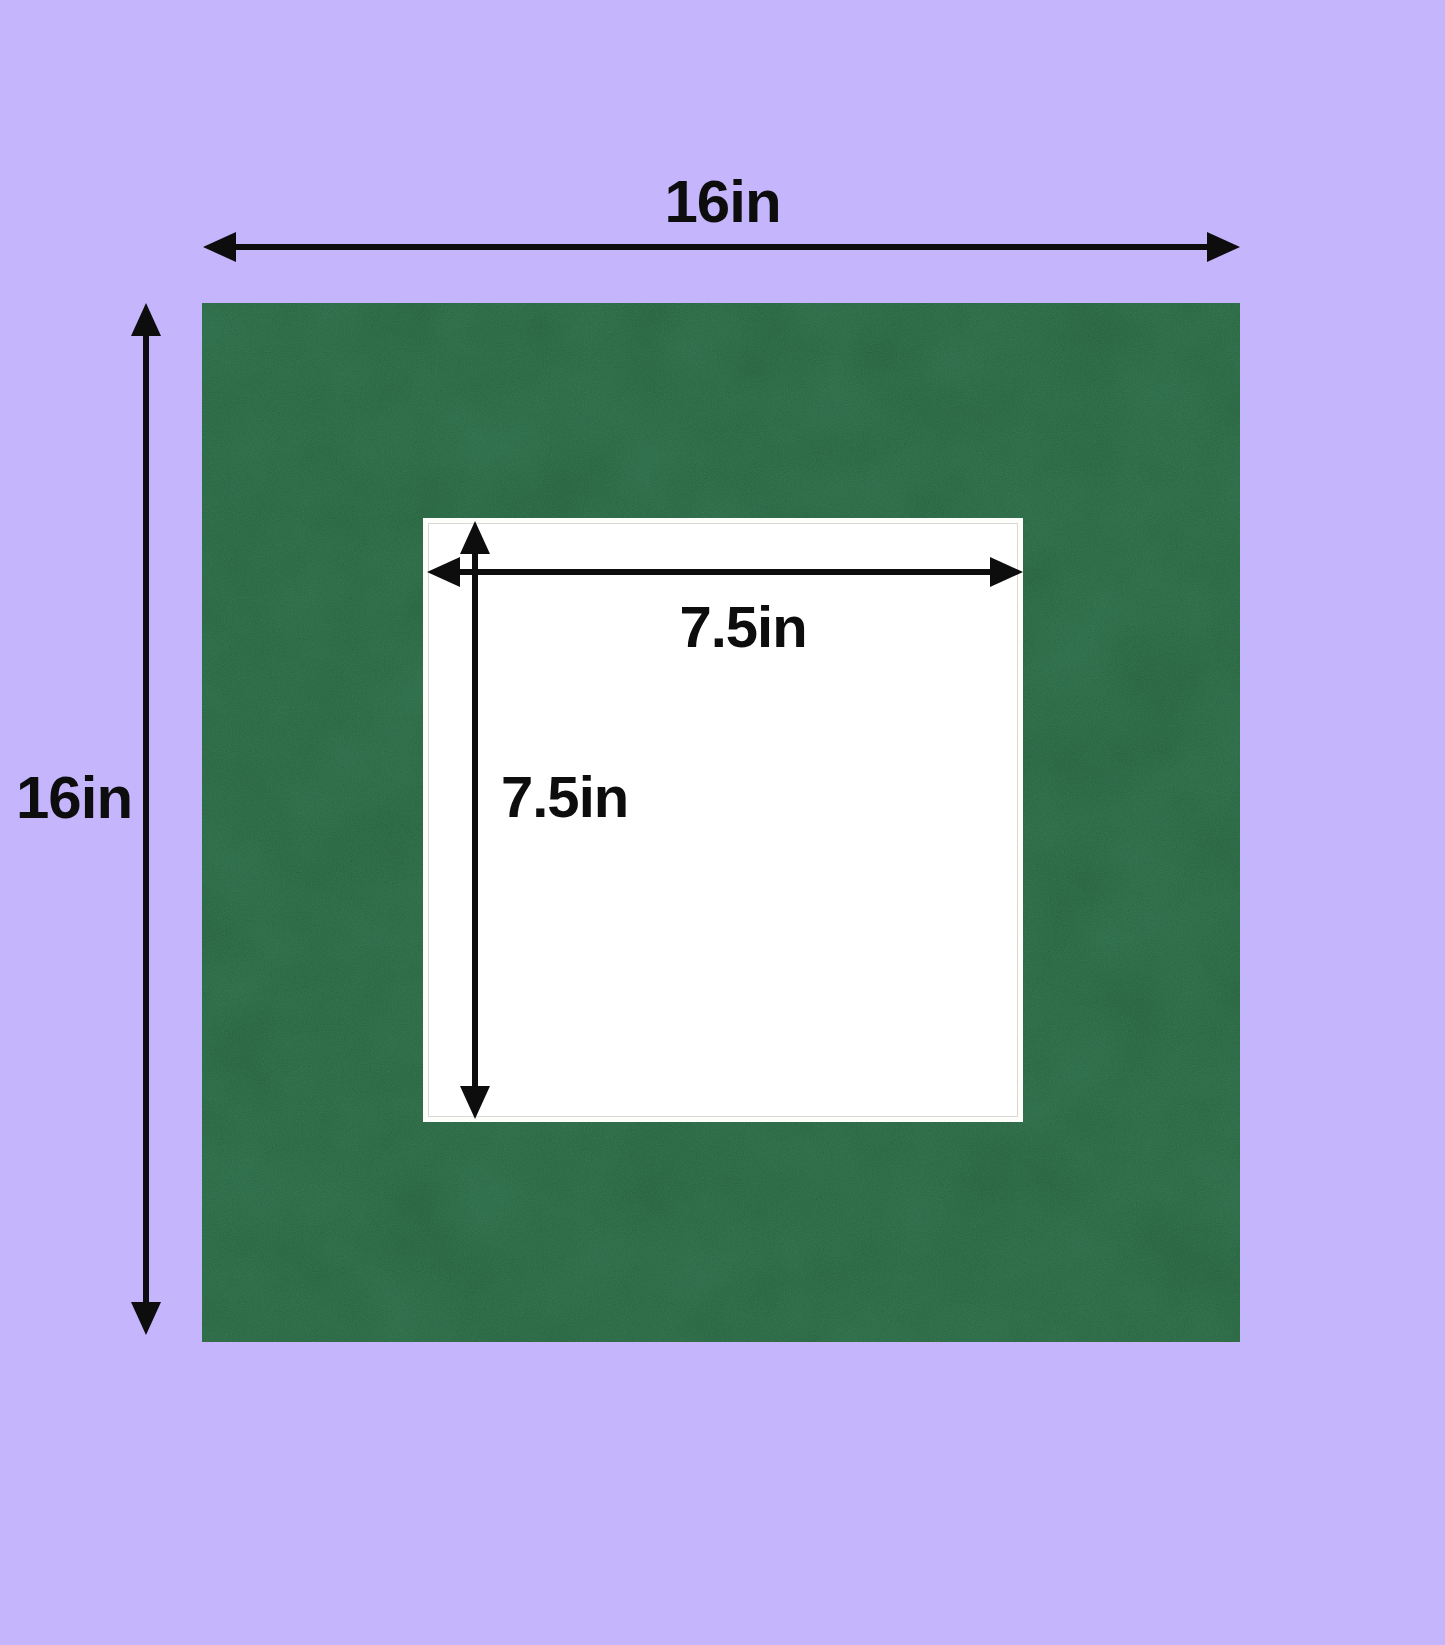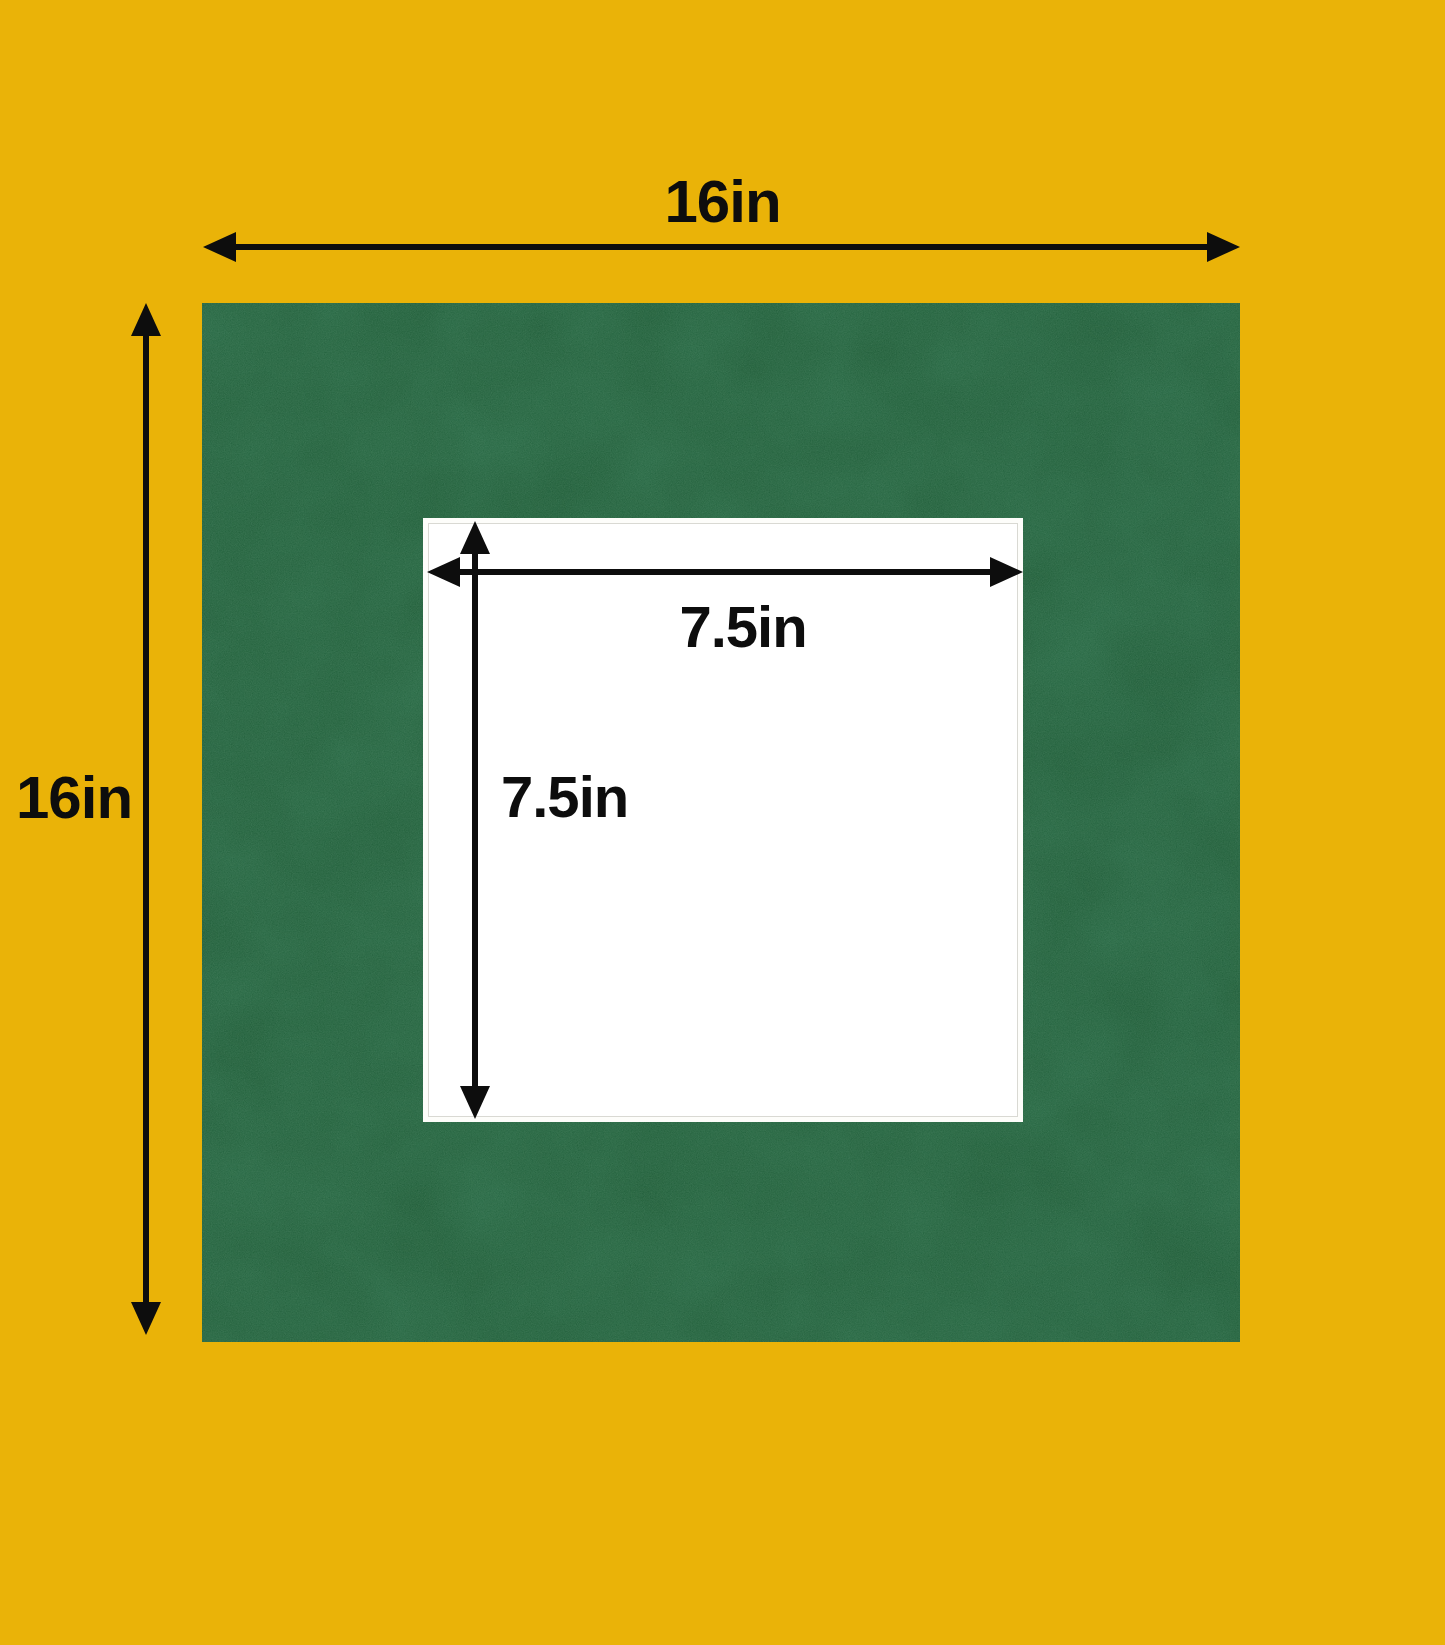--- a/index.html
+++ b/index.html
@@ -4,21 +4,21 @@
 <style>
   html, body {
     margin: 0;
     padding: 0;
     background: #ffffff;
   }
   .canvas {
     position: relative;
     width: 1445px;
     height: 1645px;
-    background: #eab308;
+    background: #c4b5fd;
     overflow: hidden;
     font-family: "Liberation Sans", sans-serif;
   }
   .dim-label {
     position: absolute;
     font-weight: 700;
     color: #0d0d0d;
     letter-spacing: -1px;
     line-height: 1;
     white-space: nowrap;

